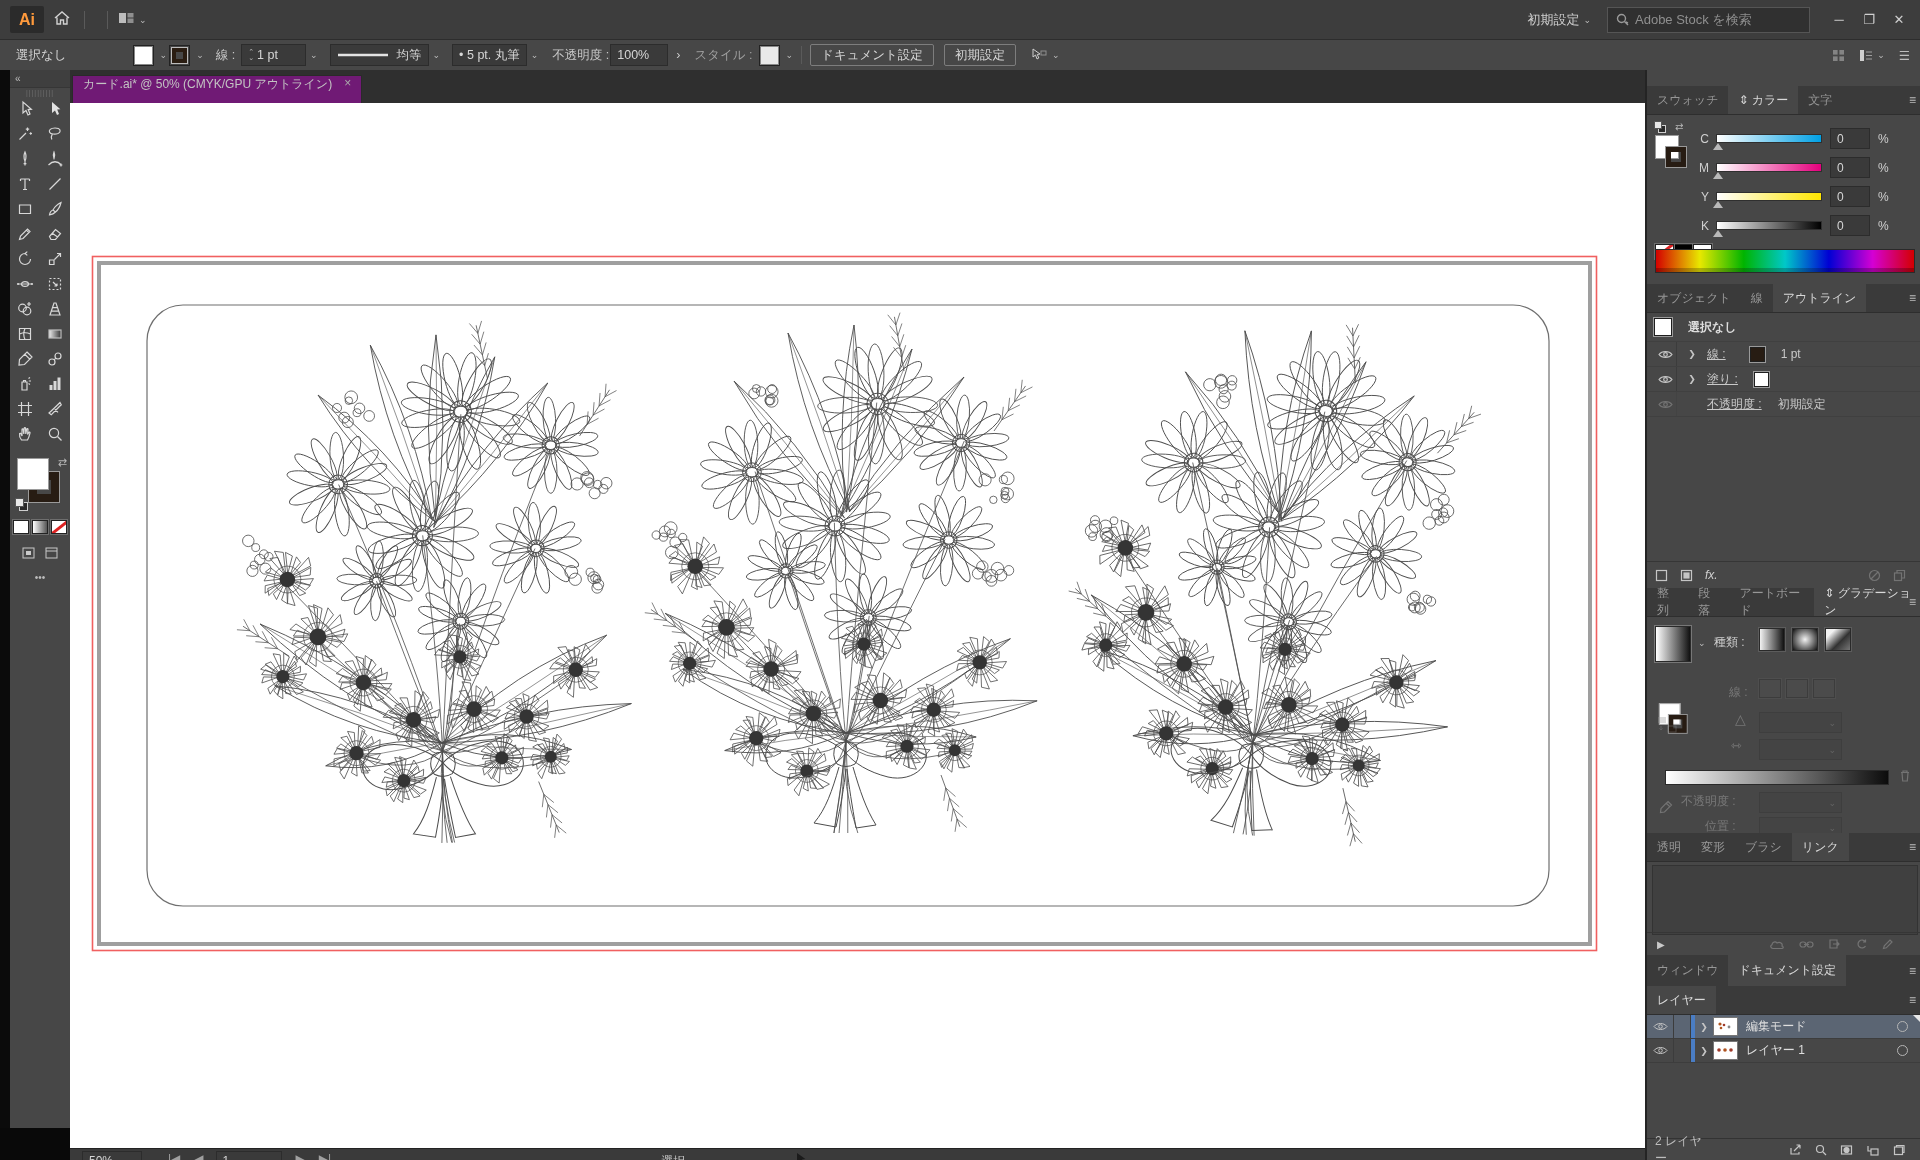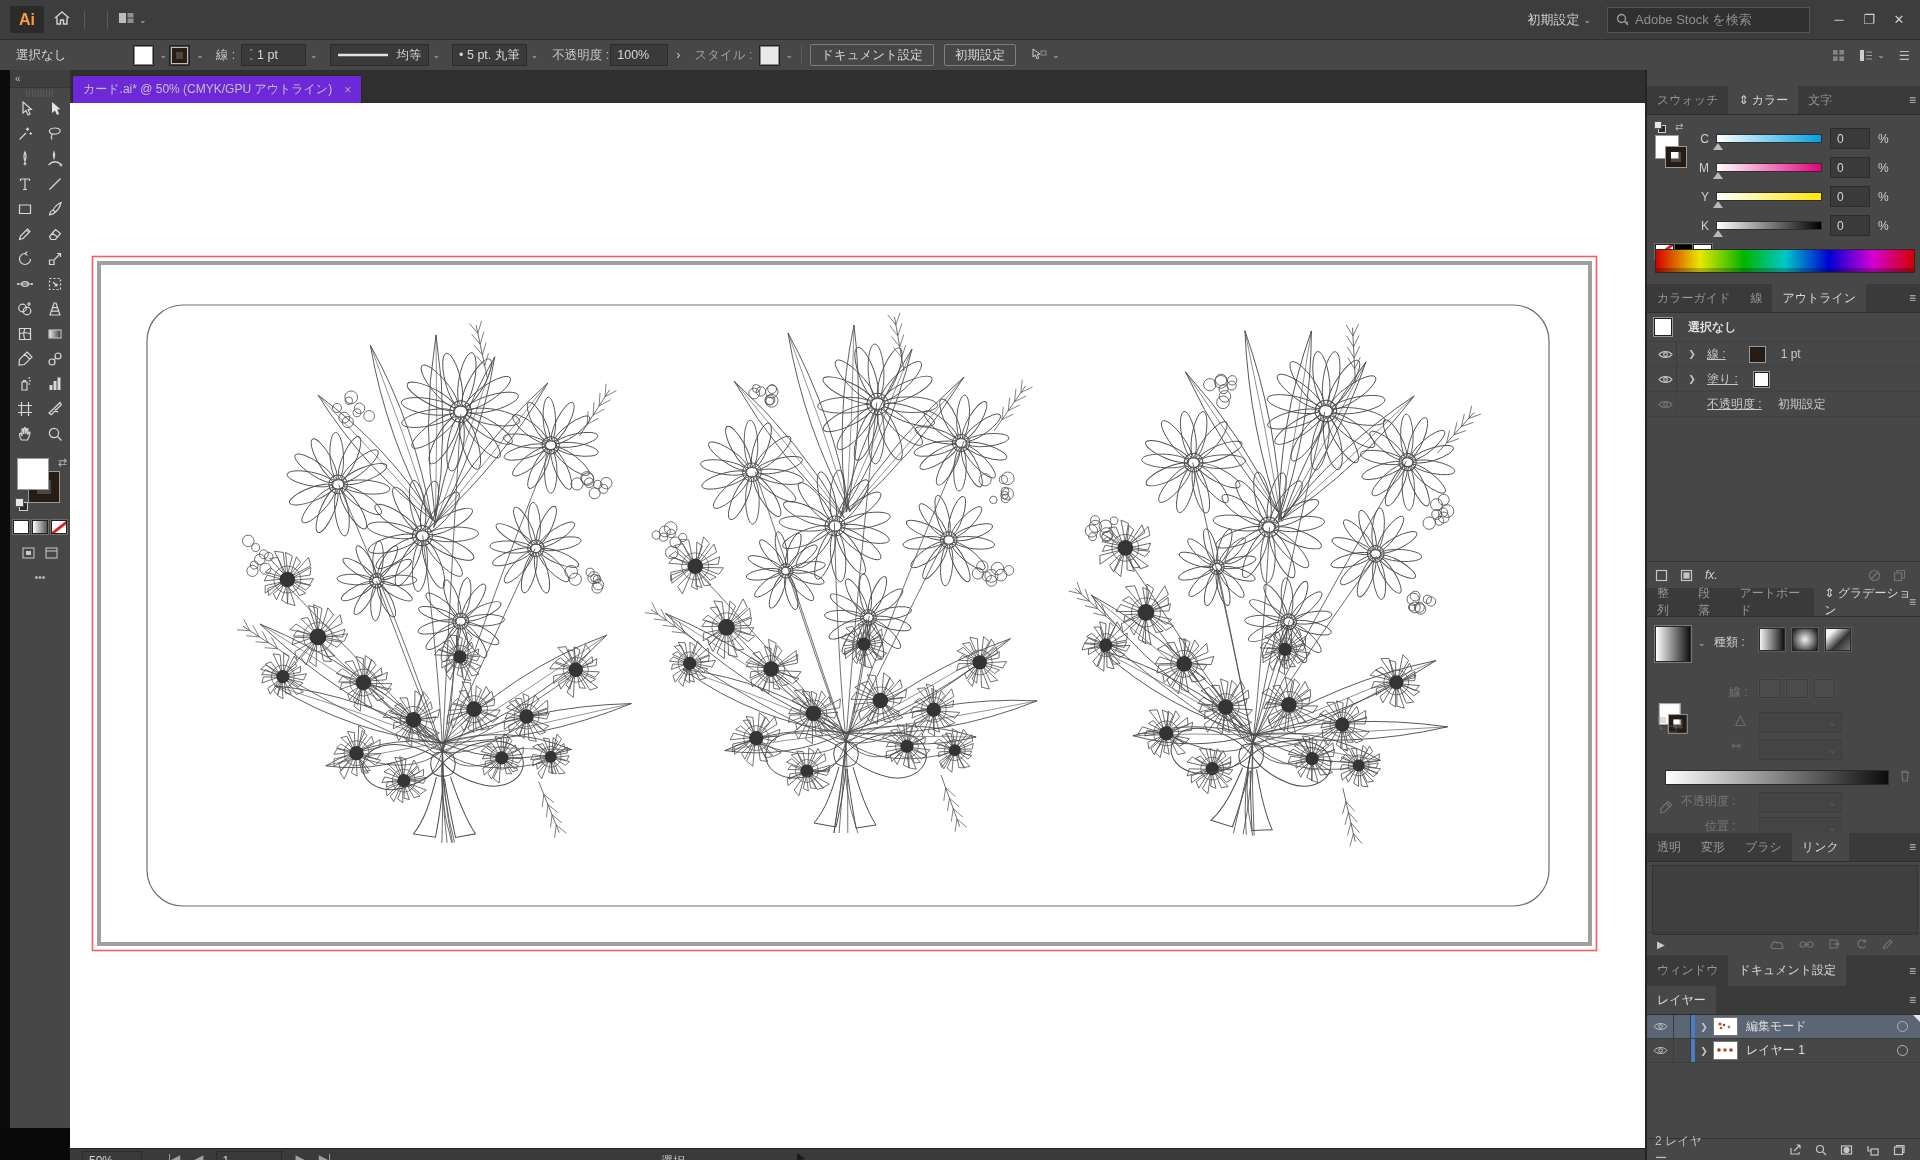--- a/index.html
+++ b/index.html
@@ -42,21 +42,21 @@
   #fs-default .f{position:absolute;left:0;top:0;width:7px;height:7px;background:#e8e8e8;border:1px solid #555;}
   #color-trio{display:flex;gap:3px;justify-content:center;margin-top:14px;}
   .trio{width:14px;height:12px;border:1px solid #222;box-shadow:0 0 0 1px #6e6e6e;}
   .trio.white{background:#fff;}
   .trio.grad{background:linear-gradient(90deg,#fff,#555);}
   .trio.none{background:#fff;position:relative;overflow:hidden;}
   .trio.none:before{content:"";position:absolute;left:-3px;top:4px;width:24px;height:2.5px;background:#d22;transform:rotate(-38deg);}
   .tb-small{display:flex;gap:8px;justify-content:center;margin-top:12px;color:#c9c9c9;}
   
   #tabbar{left:70px;top:70px;width:1575px;height:33px;background:#2f2f2f;display:flex;align-items:flex-end;}
-  #doctab{margin-left:2px;height:27px;background:#6d28d9;border:1px solid #2a2a2a;border-bottom:none;display:flex;align-items:center;padding:0 10px;color:#c3c3c3;font-size:12px;gap:12px;}
+  #doctab{margin-left:2px;height:27px;background:#701a75;border:1px solid #2a2a2a;border-bottom:none;display:flex;padding:0 10px;color:#c3c3c3;font-size:12px;gap:12px;}
   #doctab .close{color:#aaa;font-size:12px;}
   #canvas{left:70px;top:103px;width:1575px;height:1045px;background:#ffffff;overflow:hidden;}
   #statusbar{left:70px;top:1148px;width:1575px;height:12px;background:#3a3a3a;border-top:1px solid #232323;overflow:hidden;display:flex;align-items:flex-start;color:#c5c5c5;}
   #statusbar .cb-box{height:18px;margin-top:2px;}
   #bottom-left{left:0;top:1128px;width:70px;height:32px;background:#090909;}
   
   #dock{left:1645px;top:70px;width:275px;height:1090px;background:#474747;border-left:2px solid #242424;}
   .ptabs{height:28px;background:#3a3a3a;display:flex;align-items:stretch;border-bottom:1px solid #2e2e2e;position:relative;}
   .ptab{display:flex;align-items:center;padding:0 10px;color:#979797;font-size:12px;}
   .ptab.active{background:#474747;color:#d9d9d9;}
@@ -1321,21 +1321,21 @@
     <div class="row" style="margin:4px 0 0 8px;gap:0;">
       <div class="trio none" style="width:17px;height:13px;"></div>
       <div class="trio" style="width:17px;height:13px;background:#000;"></div>
       <div class="trio white" style="width:17px;height:13px;"></div>
     </div>
     <div id="spectrum"></div>
   </div>
 
   <div class="dock-panel" style="top:214px;height:304px;">
     <div class="ptabs" id="tabs-appearance">
-        <span class="ptab">カラーガイド</span>
+        <span class="ptab">オブジェクト</span>
         <span class="ptab">線</span>
         <span class="ptab active">アウトライン</span>
         <span class="pmenu">≡</span>
       </div>
     <div class="ap-row" style="height:28px;">
       <div class="sw14 sw-white" style="width:16px;height:16px;"></div>
       <b style="margin-left:10px;color:#dedede;">選択なし</b>
     </div>
     <div class="ap-row">
       <span class="ap-eye ico">

